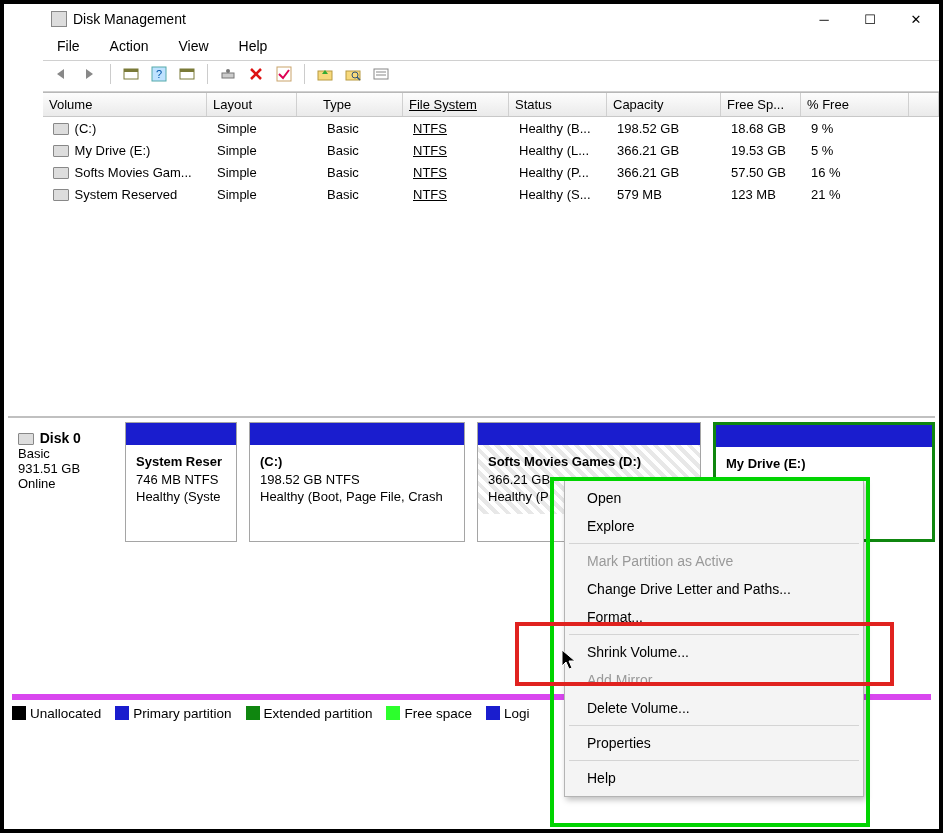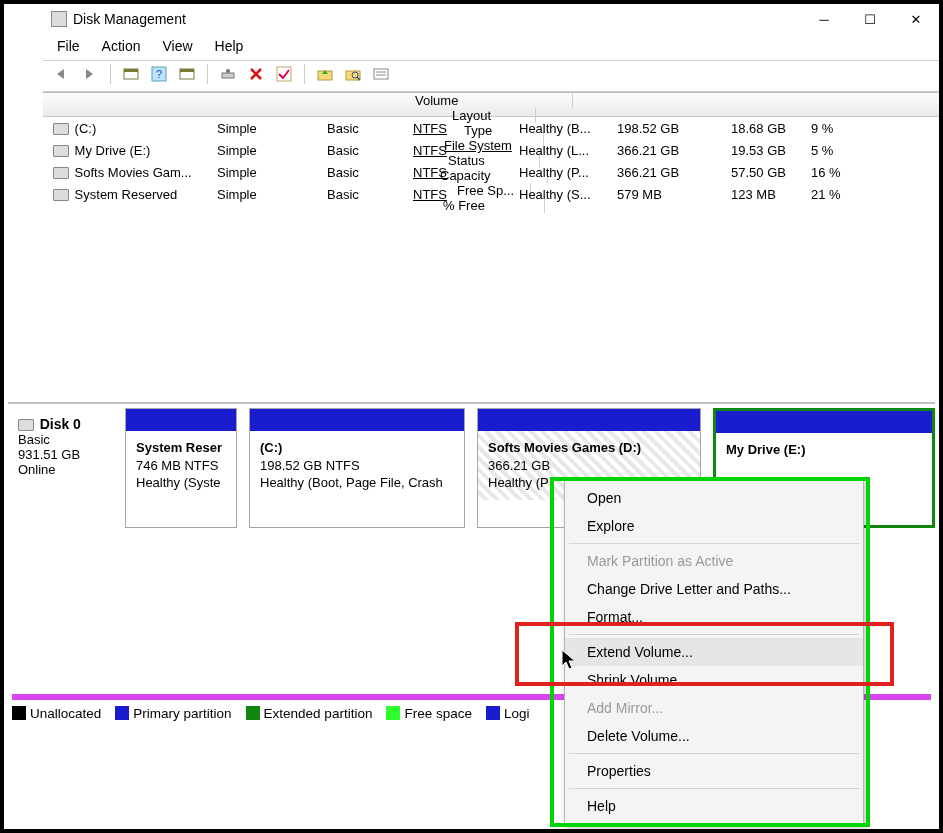--- a/index.html
+++ b/index.html
@@ -41,21 +41,21 @@
     height: 28px;
     display: flex;
     align-items: center;
     justify-content: center;
     font-family: system-ui;
     font-size: 13px;
   }
   
   .menubar {
     display: flex;
-    gap: 22px;
+    gap: 30px;
     padding: 4px 14px 6px 14px;
     font-size: 14px;
   }
   
   .toolbar {
     display: flex;
     align-items: center;
     gap: 6px;
     padding: 2px 8px 6px 8px;
   }
@@ -75,21 +75,20 @@
   .table {
     border-top: 1px solid #b8b8b8;
     width: 100%;
   }
   .thead {
     display: flex;
     background: linear-gradient(#fdfdfd,#eaeaea);
     border-bottom: 1px solid #c8c8c8;
     height: 24px;
     align-items: center;
-    flex-direction: column;
   }
   .thead .th {
     padding-left: 6px;
     border-right: 1px solid #d0d0d0;
     font-size: 13px;
     height: 100%;
     display:flex; align-items:center;
   }
   .row {
     display: flex;
@@ -119,21 +118,21 @@
   .col4 { width: 98px; }
   .col5 { width: 114px; }
   .col6 { width: 80px; }
   .col7 { width: 108px; }
   .colX { flex:1; }
 
   
   .diskmap {
     position:absolute;
     left:4px; right:4px;
-    top:398px;
+    top:412px;
     border-top:2px solid #c0c0c0;
     padding-top:4px;
     display:flex;
     gap:0;
   }
   .diskinfo {
     width:138px;
     padding:8px 10px;
     font-size:13px;
   }
@@ -413,21 +412,20 @@
   </div>
 
   <div class="ctxmenu">
     <div class="ctxitem">Open</div>
     <div class="ctxitem">Explore</div>
     <div class="ctxsep"></div>
     <div class="ctxitem disabled">Mark Partition as Active</div>
     <div class="ctxitem">Change Drive Letter and Paths...</div>
     <div class="ctxitem">Format...</div>
     <div class="ctxsep"></div>
-    <div class="ctxitem hl">Extend Volume...</div>
     <div class="ctxitem">Shrink Volume...</div>
     <div class="ctxitem disabled">Add Mirror...</div>
     <div class="ctxitem">Delete Volume...</div>
     <div class="ctxsep"></div>
     <div class="ctxitem">Properties</div>
     <div class="ctxsep"></div>
     <div class="ctxitem">Help</div>
   </div>
 
   <div class="greenbox" style="left:546px;top:473px;width:320px;height:350px"></div>

